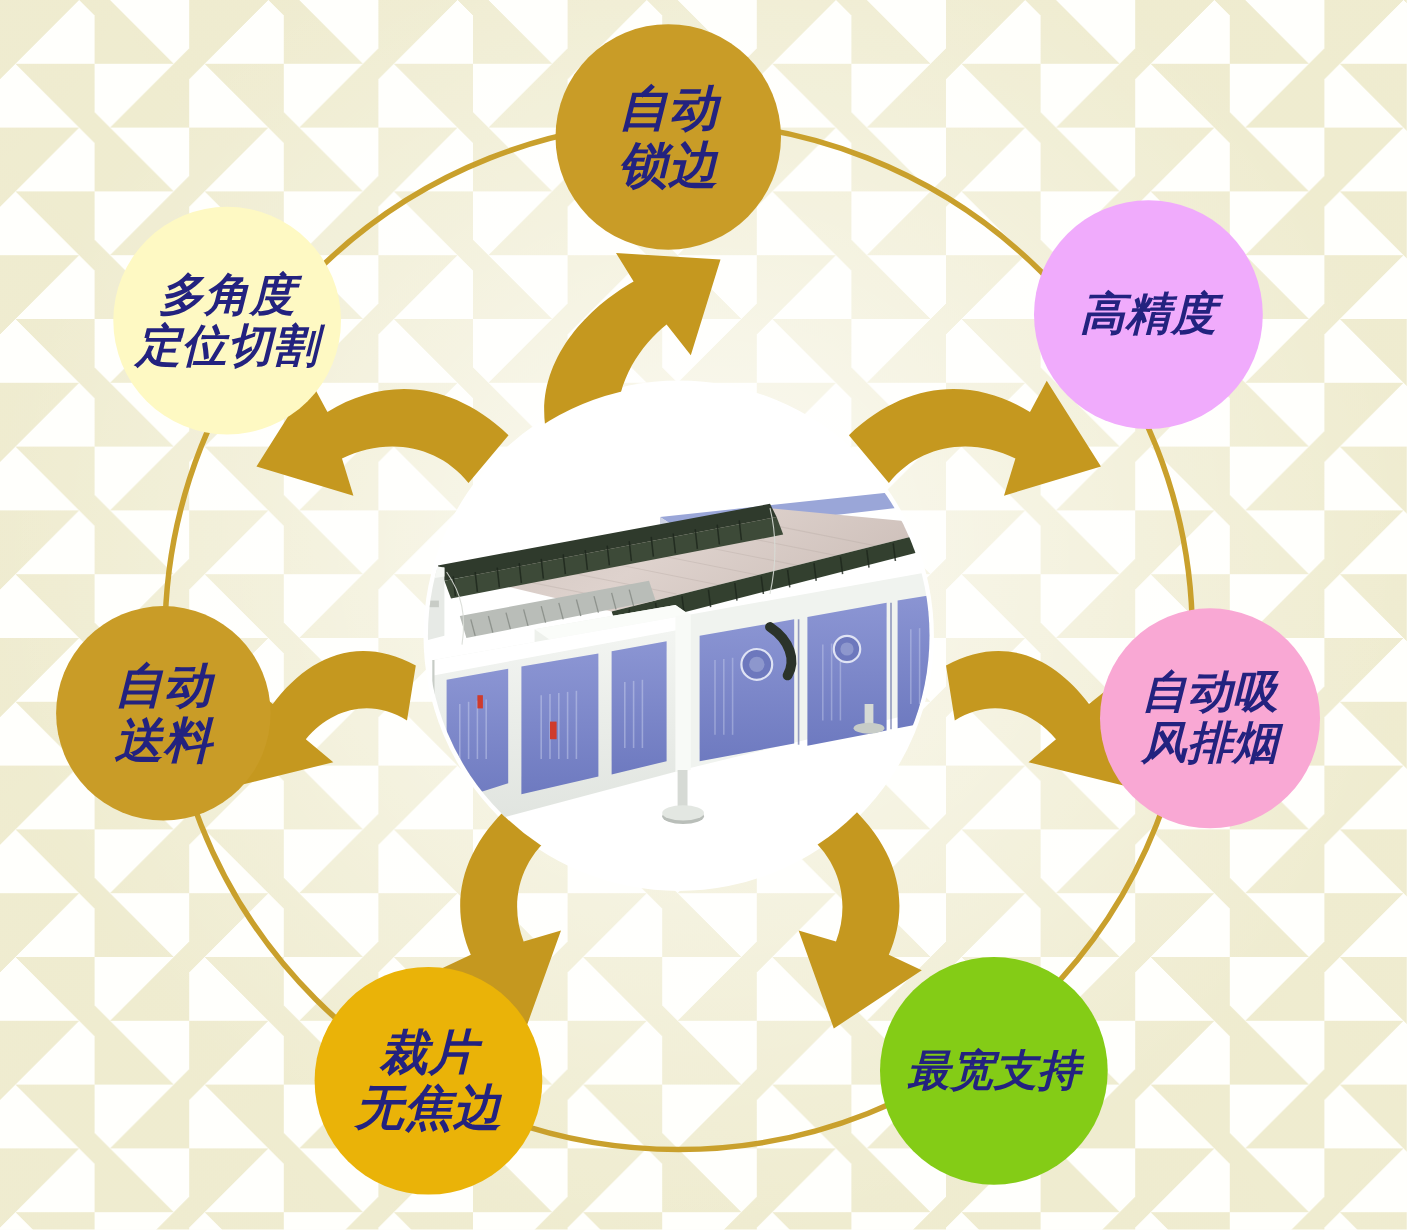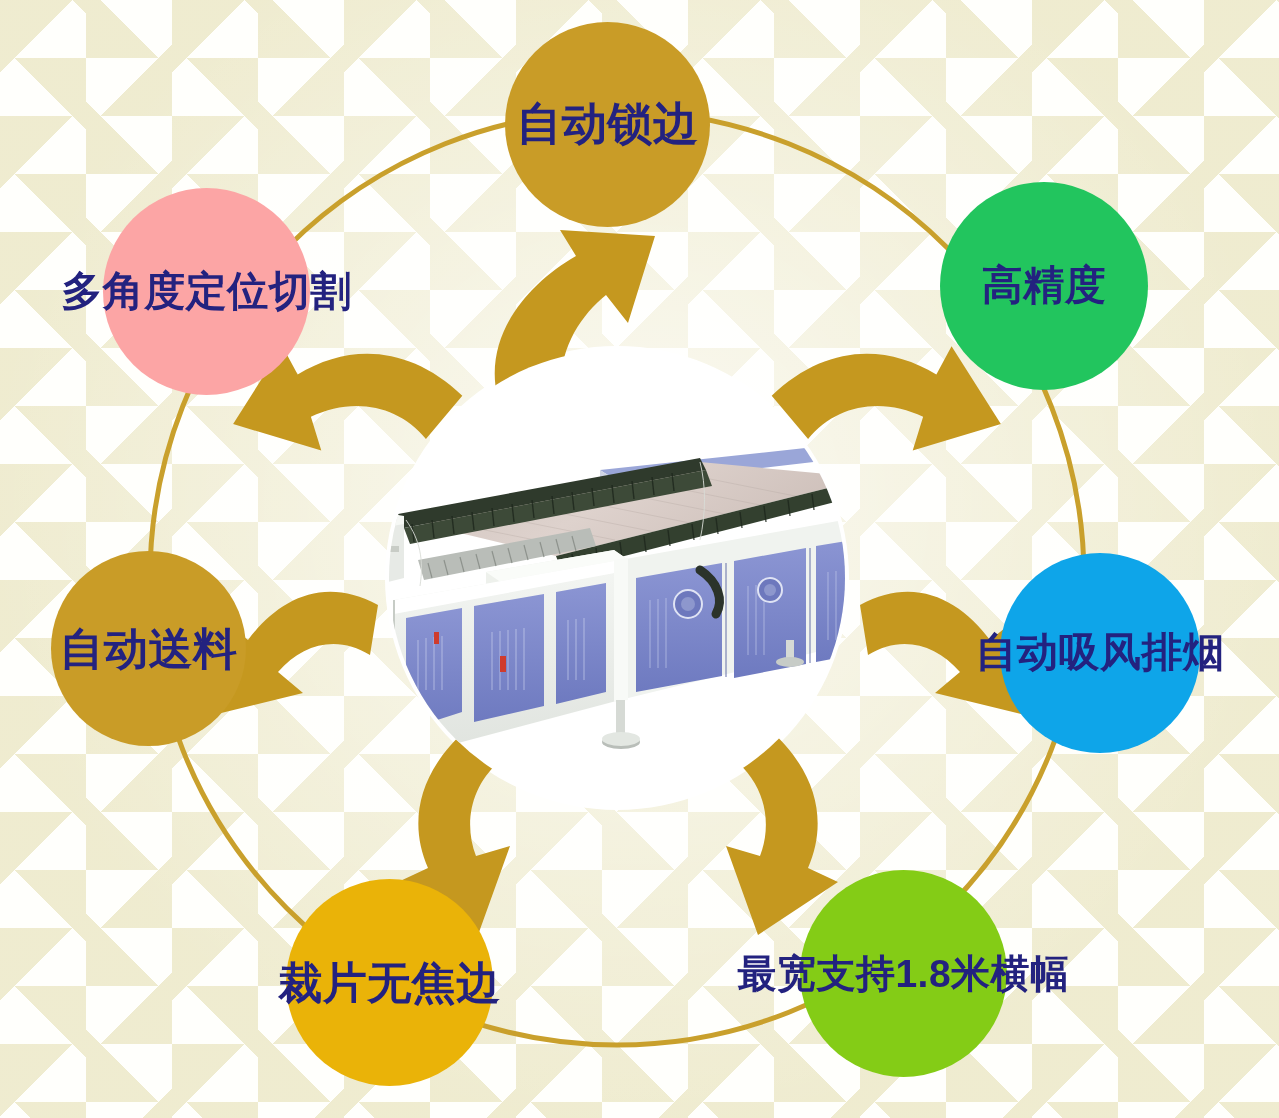--- a/index.html
+++ b/index.html
@@ -43,30 +43,31 @@
     left: 0; top: 0;
     width: 1279px;
     height: 1118px;
   }
 
   
   .bubble {
     position: absolute;
     border-radius: 50%;
     display: flex;
-    flex-direction: row;
+    flex-direction: column;
     align-items: center;
     justify-content: center;
     text-align: center;
     color: #23227f;
     font-weight: bold;
     line-height: 1.12;
     letter-spacing: 0.5px;
     box-sizing: border-box;
     user-select: none;
+    font-style: italic;
   }
   .bubble .line { display: block; white-space: nowrap; }
 
   .b-top        { left: 505px;  top: 22px;   width: 205px; height: 205px; font-size: 45px; }
   .b-topleft    { left: 103px;  top: 188px;  width: 207px; height: 207px; font-size: 41px; }
   .b-topright   { left: 940px;  top: 182px;  width: 208px; height: 208px; font-size: 41px; }
   .b-left       { left: 51px;   top: 551px;  width: 195px; height: 195px; font-size: 44px; }
   .b-right      { left: 1000px; top: 553px;  width: 200px; height: 200px; font-size: 41px; }
   .b-bottomleft { left: 286px;  top: 879px;  width: 207px; height: 207px; font-size: 44px; }
   .b-bottomright{ left: 800px;  top: 870px;  width: 207px; height: 207px; font-size: 39px; }
@@ -312,42 +313,41 @@
         <path d="M 700 462 C 706 486, 706 512, 700 540"></path>
       </g>
     </g>
   </svg>
 
   <div class="bubble b-top" style="background:#c99c27;">
     <span class="line">自动</span>
     <span class="line">锁边</span>
   </div>
 
-  <div class="bubble b-topleft" style="background:#fca5a5;">
+  <div class="bubble b-topleft" style="background:#fef9c3;">
     <span class="line">多角度</span>
     <span class="line">定位切割</span>
   </div>
 
-  <div class="bubble b-topright" style="background:#22c55e;">
+  <div class="bubble b-topright" style="background:#f0abfc;">
     <span class="line">高精度</span>
   </div>
 
   <div class="bubble b-left" style="background:#c99c27;">
     <span class="line">自动</span>
     <span class="line">送料</span>
   </div>
 
-  <div class="bubble b-right" style="background:#0ea5e9;">
+  <div class="bubble b-right" style="background:#f9a8d4;">
     <span class="line">自动吸</span>
     <span class="line">风排烟</span>
   </div>
 
   <div class="bubble b-bottomleft" style="background:#eab308;">
     <span class="line">裁片</span>
     <span class="line">无焦边</span>
   </div>
 
   <div class="bubble b-bottomright" style="background:#84cc16;">
     <span class="line">最宽支持</span>
-    <span class="line">1.8米横幅</span>
   </div>
 
 </div>
 
 </body></html>

